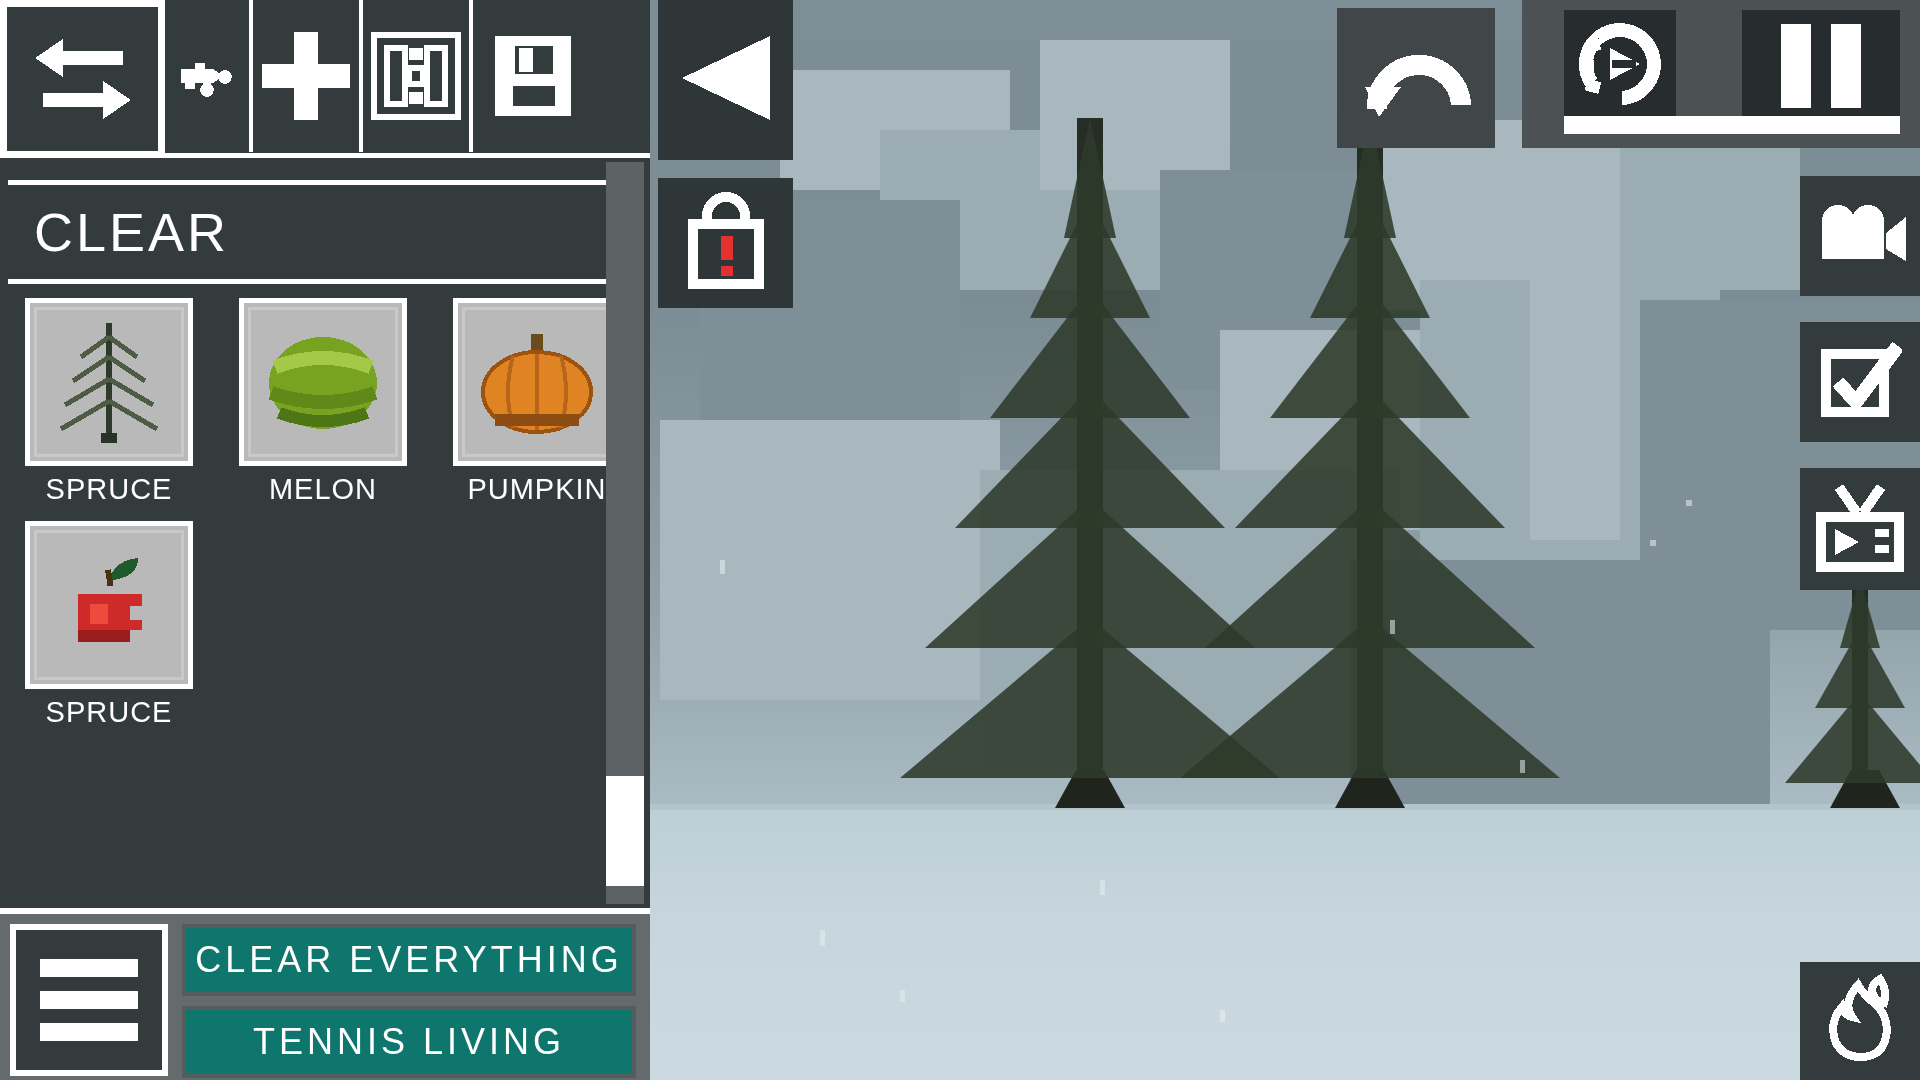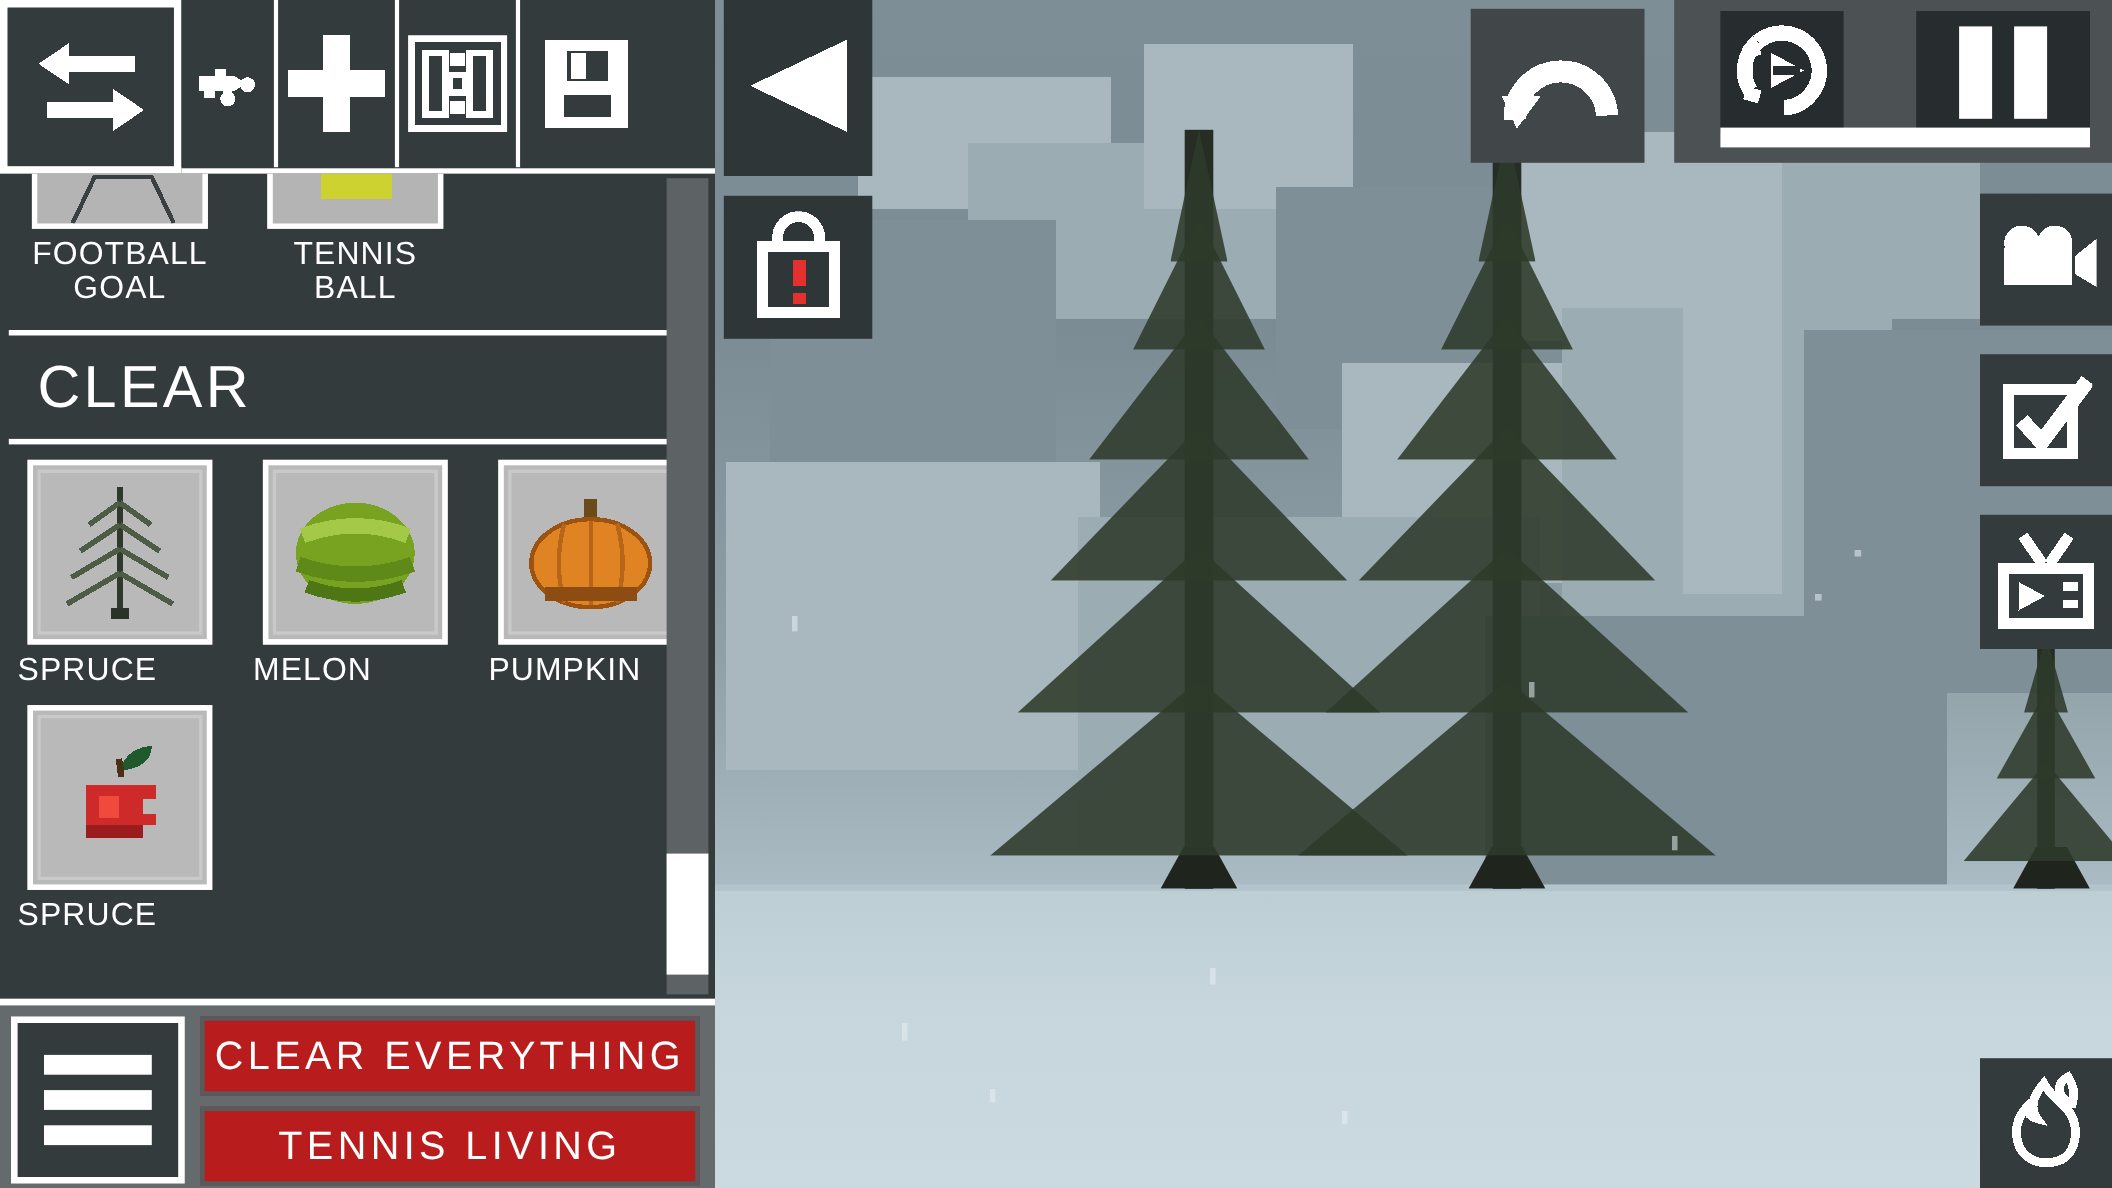--- a/index.html
+++ b/index.html
@@ -95,21 +95,21 @@
   .cap {
     color:#ffffff; font-size:29px; letter-spacing:1px; line-height:31px;
     margin-top:8px; font-family:"Liberation Sans", sans-serif;
   }
   .divider { height:5px; background:#ffffff; margin:22px 8px 0 8px; }
   .section-title {
     color:#ffffff; font-size:54px; letter-spacing:3px; padding:16px 0 16px 34px;
     font-family:"Liberation Sans", sans-serif;
   }
   .grid { display:flex; flex-wrap:wrap; padding:14px 16px 0 16px; gap:0 28px; }
-  .cell { width:186px; margin-bottom:16px; text-align:left; cursor:pointer; }
+  .cell { width:186px; margin-bottom:16px; text-align:center; cursor:pointer; }
   .thumb {
     width:168px; height:168px; margin:0 auto; background:#b9b9b9;
     border:5px solid #ffffff; position:relative; overflow:hidden;
     display:flex; align-items:center; justify-content:center;
   }
   .thumb .innerpad{ position:absolute; inset:4px; border:3px solid #c9c9c9; }
   #scroll-track {
     position:absolute; right:6px; top:4px; bottom:4px; width:38px; background:#5d6264;
   }
   #scroll-thumb { position:absolute; left:0; width:38px; height:110px; bottom:18px; background:#ffffff; cursor:pointer; }
@@ -118,21 +118,21 @@
   #bottombar {
     position:absolute; left:0; bottom:0; width:650px; height:172px;
     background:#656b6c; border-top:6px solid #ffffff;
     display:flex; align-items:flex-start; padding:10px 0 0 10px; gap:14px;
   }
   #menu-btn { width:158px; height:152px; background:#343b3d; border:6px solid #ffffff;
               display:flex; flex-direction:column; align-items:center; justify-content:center; gap:14px; cursor:pointer; }
   .ham-line { width:98px; height:18px; background:#ffffff; }
   .clearcol { display:flex; flex-direction:column; gap:10px; flex:1; padding-right:14px; }
   .clear-btn {
-    background:#b91c1c; border:4px solid #565c5e; height:72px;
+    background:#0f766e; border:4px solid #565c5e; height:72px;
     color:#ffffff; font-size:36px; letter-spacing:4px;
     display:flex; align-items:center; justify-content:center; cursor:pointer;
     font-family:"Liberation Sans", sans-serif;
   }
 
   
   #undo-btn {
     position:absolute; right:425px; top:8px; width:158px; height:140px;
     background:#414749; display:flex; align-items:center; justify-content:center; cursor:pointer;
   }
@@ -303,41 +303,20 @@
         <path d="M12 16 v-4 a9.5 9.5 0 0 1 19 0 v4" fill="none" stroke="#fff" stroke-width="5"></path>
         <rect x="5" y="16" width="33" height="30" fill="none" stroke="#fff" stroke-width="5"></rect>
         <rect x="19" y="22" width="6" height="12" fill="#e53030"></rect>
         <rect x="19" y="37" width="6" height="5" fill="#e53030"></rect>
       </svg>
     </span>
   </div>
 
   <div id="browser">
 
-    <div class="row-prev" style="margin-top:-8px;">
-      <div class="prev-cell">
-        <div class="prev-thumb">
-          <svg width="150" height="52" viewBox="0 0 75 26" style="margin-top:-2px;">
-            <rect x="0" y="0" width="75" height="26" fill="#b4b4b4"></rect>
-            <path d="M16 25 L26 4 H52 L62 25" fill="none" stroke="#3a3f42" stroke-width="2"></path>
-            <path d="M26 4 H52" stroke="#3a3f42" stroke-width="2"></path>
-          </svg>
-        </div>
-        <div class="cap">FOOTBALL GOAL</div>
-      </div>
-      <div class="prev-cell">
-        <div class="prev-thumb">
-          <svg width="150" height="52" viewBox="0 0 75 26">
-            <rect x="0" y="0" width="75" height="26" fill="#b4b4b4"></rect>
-            <rect x="22" y="0" width="32" height="13" fill="#cdd230"></rect>
-          </svg>
-        </div>
-        <div class="cap">TENNIS BALL</div>
-      </div>
-    </div>
 
     <div class="divider"></div>
     <div class="section-title">CLEAR</div>
     <div class="divider" style="margin-top:0;"></div>
 
     <div class="grid">
 
       <div class="cell">
         <div class="thumb">
           <div class="innerpad"></div>

